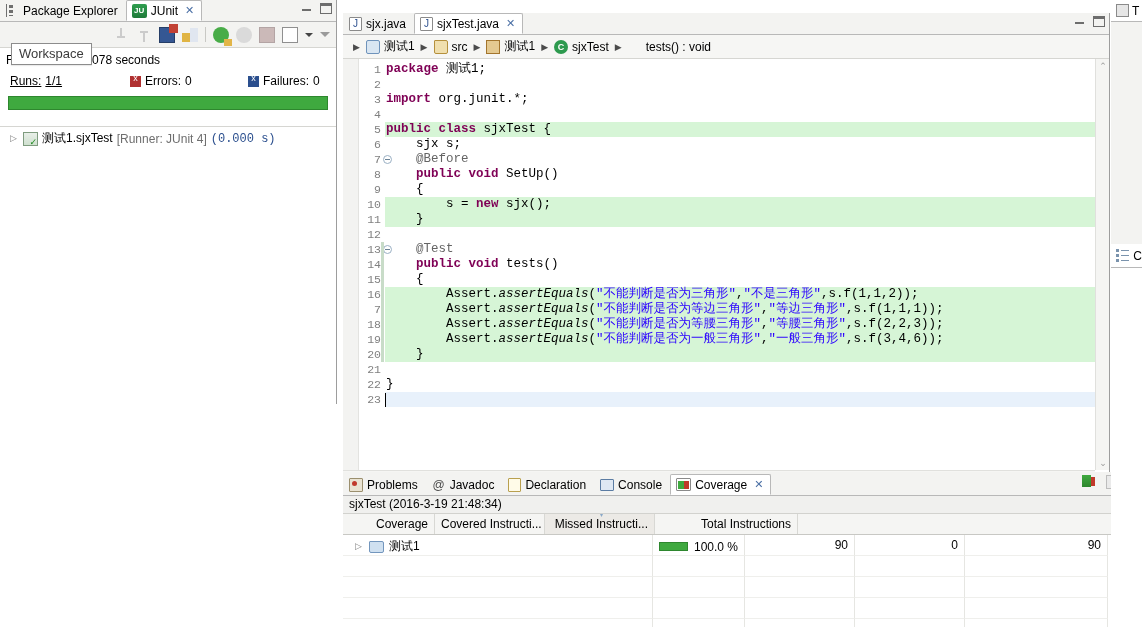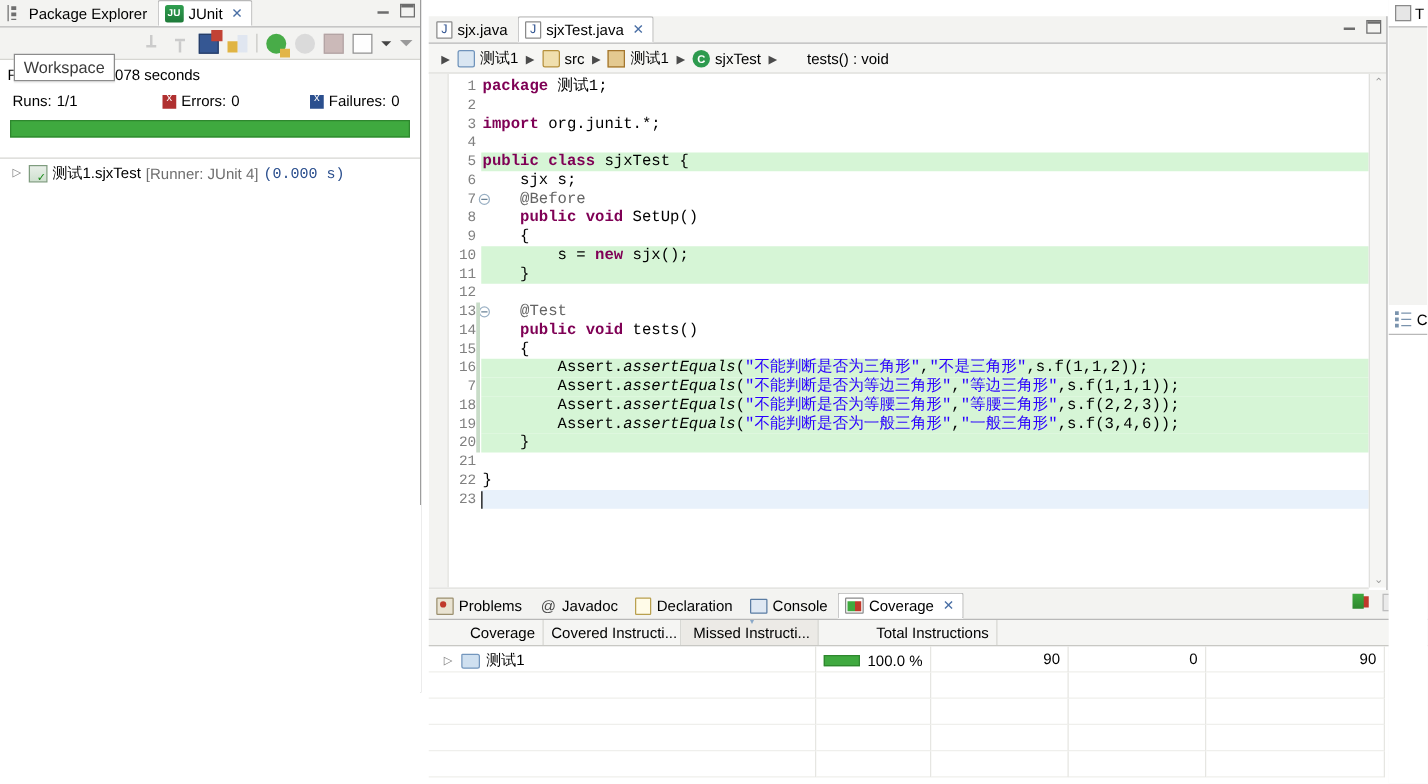--- a/index.html
+++ b/index.html
@@ -79,21 +79,21 @@
     color: #000;
     height: 22px;
   }
   .counters {
     display: flex; align-items: center;
     padding: 4px 0 6px 10px;
     font-size: 12px;
     gap: 0;
   }
   .counters .grp { display: flex; align-items: center; gap: 4px; }
-  .counters .grp.runs { width: 120px; }
+  .counters .grp.runs { width: 120px; text-decoration: underline; }
   .counters .grp.errs { width: 118px; }
   .sqicon { width: 11px; height: 11px; display:inline-block; position: relative; }
   .sqicon.err { background: #b03030; }
   .sqicon.fail { background: #2b4f8e; }
   .sqicon::after {
     content: "x"; position: absolute; left: 0; right: 0; top: -3px;
     color: #fff; font-size: 9px; text-align: center; font-family: "Liberation Sans", sans-serif;
   }
   #progress-bar {
     margin: 2px 8px 0 8px;
@@ -617,20 +617,21 @@
         <span>Coverage</span>
         <span class="close">✕</span>
       </div>
       <div id="bottom-tools">
         <span style="width:16px;height:14px;background:linear-gradient(#3fa93f,#2e872e) 0 0/9px 12px no-repeat, linear-gradient(#c0392b,#c0392b) 6px 2px/7px 9px no-repeat;"></span>
         <span style="width:16px;height:14px;background:#eaeaea;border:1px solid #bdbdbd;"></span>
         <span class="tri"></span>
       </div>
     </div>
 
+    <div id="cov-session">sjxTest (2016-3-19 21:48:34)</div>
 
     <div id="cov-table">
       <div id="cov-head">
         <div class="col-cov">Coverage</div>
         <div class="col-ci">Covered Instructi...</div>
         <div class="col-mi" style="position: relative; background: rgb(236, 234, 230);">Missed Instructi...<span class="sortmark" style="left: 50%; top: -4px;">▾</span></div>
         <div class="col-ti">Total Instructions</div>
       </div>
       <div id="cov-rows">
           <div class="cov-row">

